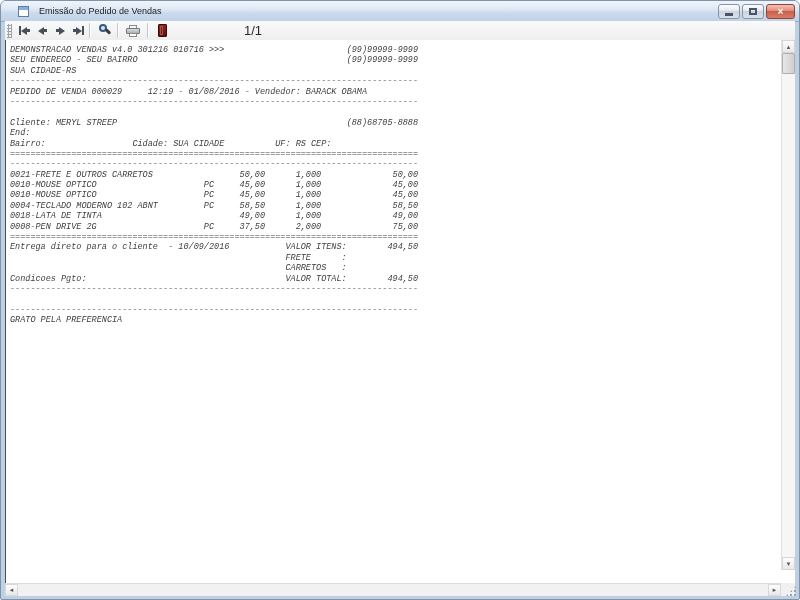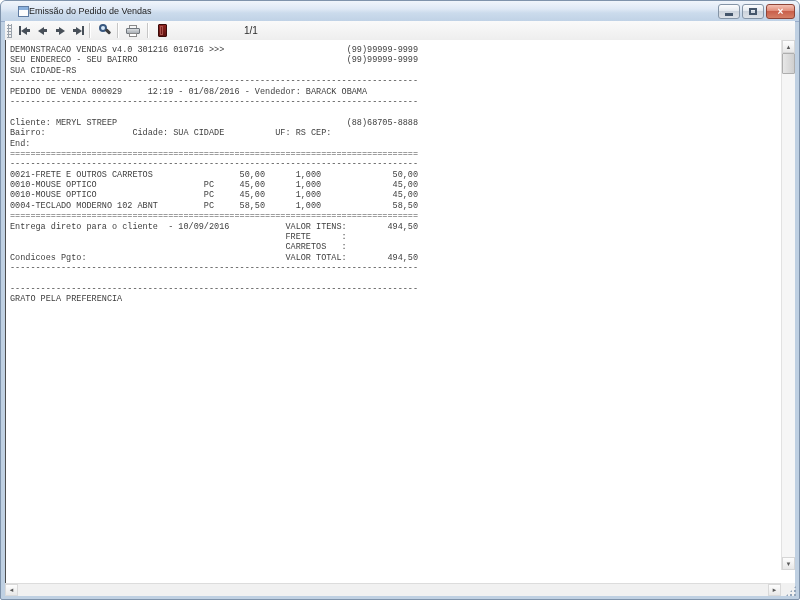--- a/index.html
+++ b/index.html
@@ -6,21 +6,21 @@
     font-family:"Liberation Sans", sans-serif;}
   .window{position:absolute;left:0;top:0;width:800px;height:600px;
     background:#bfd0e2;border:1px solid #7f93ab;border-radius:6px 6px 2px 2px;box-sizing:border-box;}
   
   .titlebar{position:absolute;left:0;top:0;right:0;height:20px;border-radius:5px 5px 0 0;
     background:linear-gradient(#f0f5fb,#dfe9f5 40%,#cbdbec 60%,#c0d2e6);
     border-bottom:1px solid #97accb;display:flex;align-items:center;}
   .win-icon{width:11px;height:11px;margin-left:17px;background:#fdfdfd;
     border:1px solid #5f7ca3;box-sizing:border-box;position:relative;}
   .win-icon::before{content:"";position:absolute;left:0;top:0;right:0;height:3px;background:#89b0dd;}
-  .win-title{margin-left:0;font-size:9px;color:#1d1d1d;}
+  .win-title{margin-left:10px;font-size:9px;color:#1d1d1d;}
   .cap-btns{position:absolute;right:4px;top:3px;display:flex;gap:2px;}
   .cap-btn{height:15px;border:1px solid #8494a6;border-radius:3px;box-sizing:border-box;
     background:linear-gradient(#fcfdfe,#e4e9ef 45%,#ccd3dc 50%,#dde2e8);
     display:flex;align-items:center;justify-content:center;}
   .cap-min,.cap-max{width:22px;}
   .cap-close{width:29px;border-color:#8e4437;
     background:linear-gradient(#f4c0b3,#e08d7a 45%,#c9604b 50%,#d67f66);
     color:#fff;font-size:10px;font-weight:bold;line-height:1;}
   .glyph-min{width:8px;height:3px;background:#45566b;margin-top:5px;}
   .glyph-max{width:8px;height:7px;border:2px solid #45566b;box-sizing:border-box;}
@@ -48,27 +48,27 @@
   .printer{position:relative;width:14px;height:12px;}
   .printer .paper{position:absolute;left:3px;top:0;width:8px;height:4px;background:#f6f6f6;border:1px solid #8a8a8a;box-sizing:border-box;}
   .printer .body{position:absolute;left:0;top:3px;width:14px;height:6px;background:linear-gradient(#d9dcdf,#aab0b6);
     border:1px solid #70767c;border-radius:1px;box-sizing:border-box;}
   .printer .tray{position:absolute;left:3px;top:8px;width:8px;height:4px;background:#ffffff;border:1px solid #8a8a8a;box-sizing:border-box;}
   
   .door{width:9px;height:13px;background:linear-gradient(#8e2420,#5f120f);border:1px solid #3a0a08;
     border-radius:1px;box-sizing:border-box;position:relative;}
   .door::before{content:"";position:absolute;left:1px;top:1px;right:3px;bottom:1px;border:1px solid #a8514b;}
   .page-indicator{position:absolute;left:239px;top:0;height:19px;display:flex;align-items:center;
-    font-size:10px;color:#2b2b2b;font-family:"Liberation Sans",sans-serif;}
+    font-size:13px;color:#2b2b2b;font-family:"Liberation Sans",sans-serif;}
   
   .content{position:absolute;left:4px;right:4px;top:39px;bottom:16px;background:#ffffff;overflow:hidden;}
   .page-edge{position:absolute;left:0;top:0;bottom:0;width:1px;background:#4d4d4d;}
   .report{position:absolute;left:5px;top:5px;}
   .rl{height:10.4px;line-height:10.4px;white-space:pre;
-    font-family:"Liberation Mono","DejaVu Sans Mono",monospace;font-size:8.5px;color:#3e3e3e;}
+    font-family:"Liberation Mono","DejaVu Sans Mono",monospace;font-size:8.5px;color:#3e3e3e;font-style:italic;}
   
   .vscroll{position:absolute;right:4px;top:39px;bottom:29px;width:14px;background:#f6f6f6;
     border-left:1px solid #e2e2e2;box-sizing:border-box;}
   .vs-btn{position:absolute;left:0;width:13px;height:13px;background:linear-gradient(#fdfdfd,#e8e8e8);
     border:1px solid #d6d6d6;box-sizing:border-box;display:flex;align-items:center;justify-content:center;
     font-size:6px;color:#5a5a5a;line-height:1;}
   .vs-up{top:0;}
   .vs-down{bottom:0;}
   .vs-thumb{position:absolute;left:0;top:13px;width:13px;height:21px;
     background:linear-gradient(90deg,#e7e7e7,#cfcfcf);border:1px solid #aeaeae;box-sizing:border-box;border-radius:1px;}
@@ -148,28 +148,30 @@
     <div class="page-edge"></div>
     <div class="report">
       <div class="rl">DEMONSTRACAO VENDAS v4.0 301216 010716 &gt;&gt;&gt;                        (99)99999-9999</div>
       <div class="rl">SEU ENDERECO - SEU BAIRRO                                         (99)99999-9999</div>
       <div class="rl">SUA CIDADE-RS</div>
       <div class="rl">--------------------------------------------------------------------------------</div>
       <div class="rl">PEDIDO DE VENDA 000029     12:19 - 01/08/2016 - Vendedor: BARACK OBAMA</div>
       <div class="rl">--------------------------------------------------------------------------------</div>
       <div class="rl"></div>
       <div class="rl">Cliente: MERYL STREEP                                             (88)68705-8888</div>
+      <div class="rl">End:</div>
       <div class="rl">Bairro:                 Cidade: SUA CIDADE          UF: RS CEP:</div>
-      <div class="rl">End:</div>
       <div class="rl">================================================================================</div>
       <div class="rl">--------------------------------------------------------------------------------</div>
       <div class="rl">0021-FRETE E OUTROS CARRETOS                 50,00      1,000              50,00</div>
       <div class="rl">0010-MOUSE OPTICO                     PC     45,00      1,000              45,00</div>
       <div class="rl">0010-MOUSE OPTICO                     PC     45,00      1,000              45,00</div>
       <div class="rl">0004-TECLADO MODERNO 102 ABNT         PC     58,50      1,000              58,50</div>
+      <div class="rl">0018-LATA DE TINTA                           49,00      1,000              49,00</div>
+      <div class="rl">0008-PEN DRIVE 2G                     PC     37,50      2,000              75,00</div>
       <div class="rl">================================================================================</div>
       <div class="rl">Entrega direto para o cliente  - 10/09/2016           VALOR ITENS:        494,50</div>
       <div class="rl">                                                      FRETE      :</div>
       <div class="rl">                                                      CARRETOS   :</div>
       <div class="rl">Condicoes Pgto:                                       VALOR TOTAL:        494,50</div>
       <div class="rl">--------------------------------------------------------------------------------</div>
       <div class="rl"></div>
       <div class="rl">--------------------------------------------------------------------------------</div>
       <div class="rl">GRATO PELA PREFERENCIA</div>
     </div>

